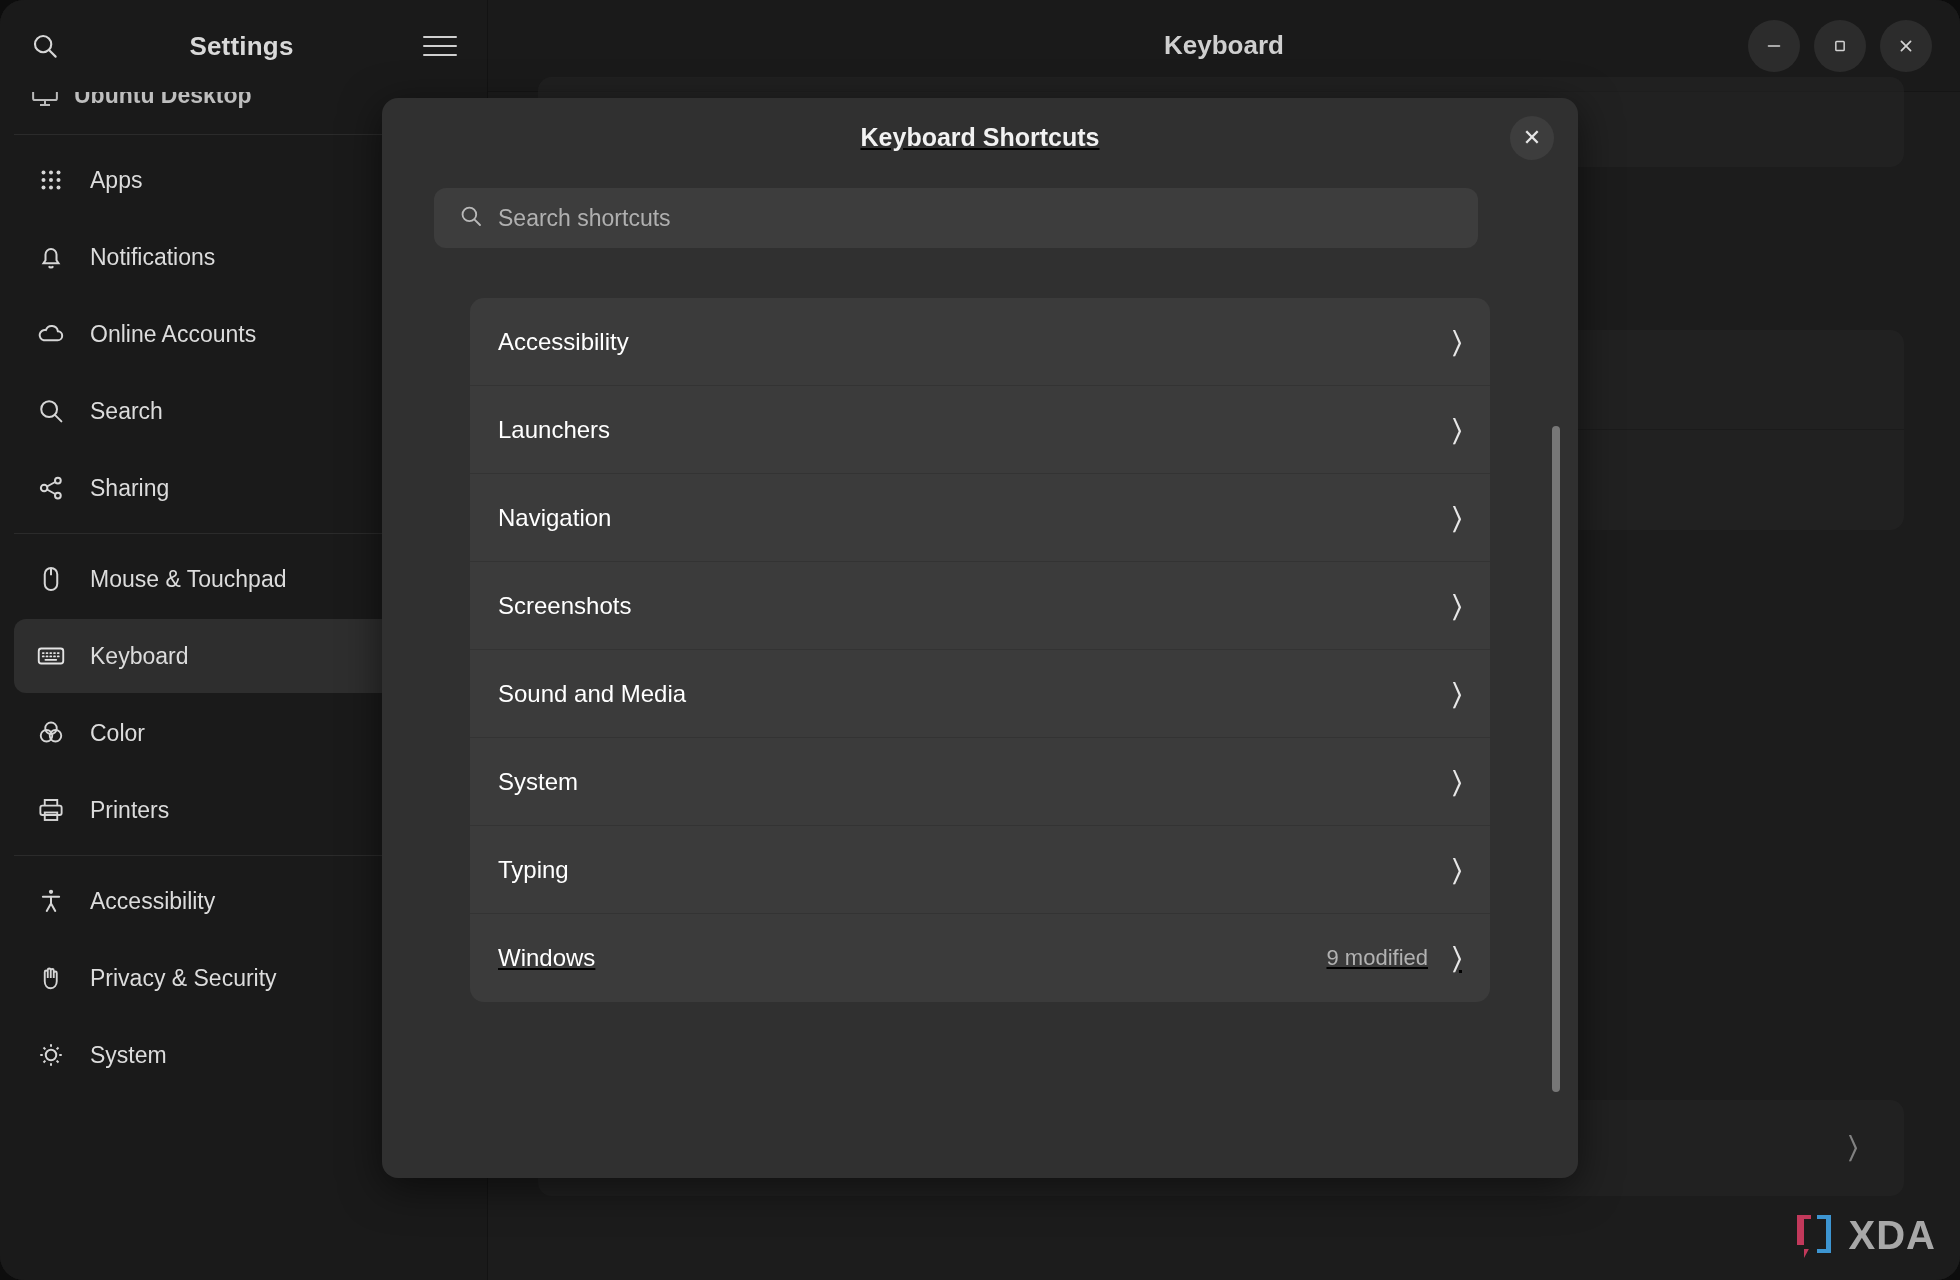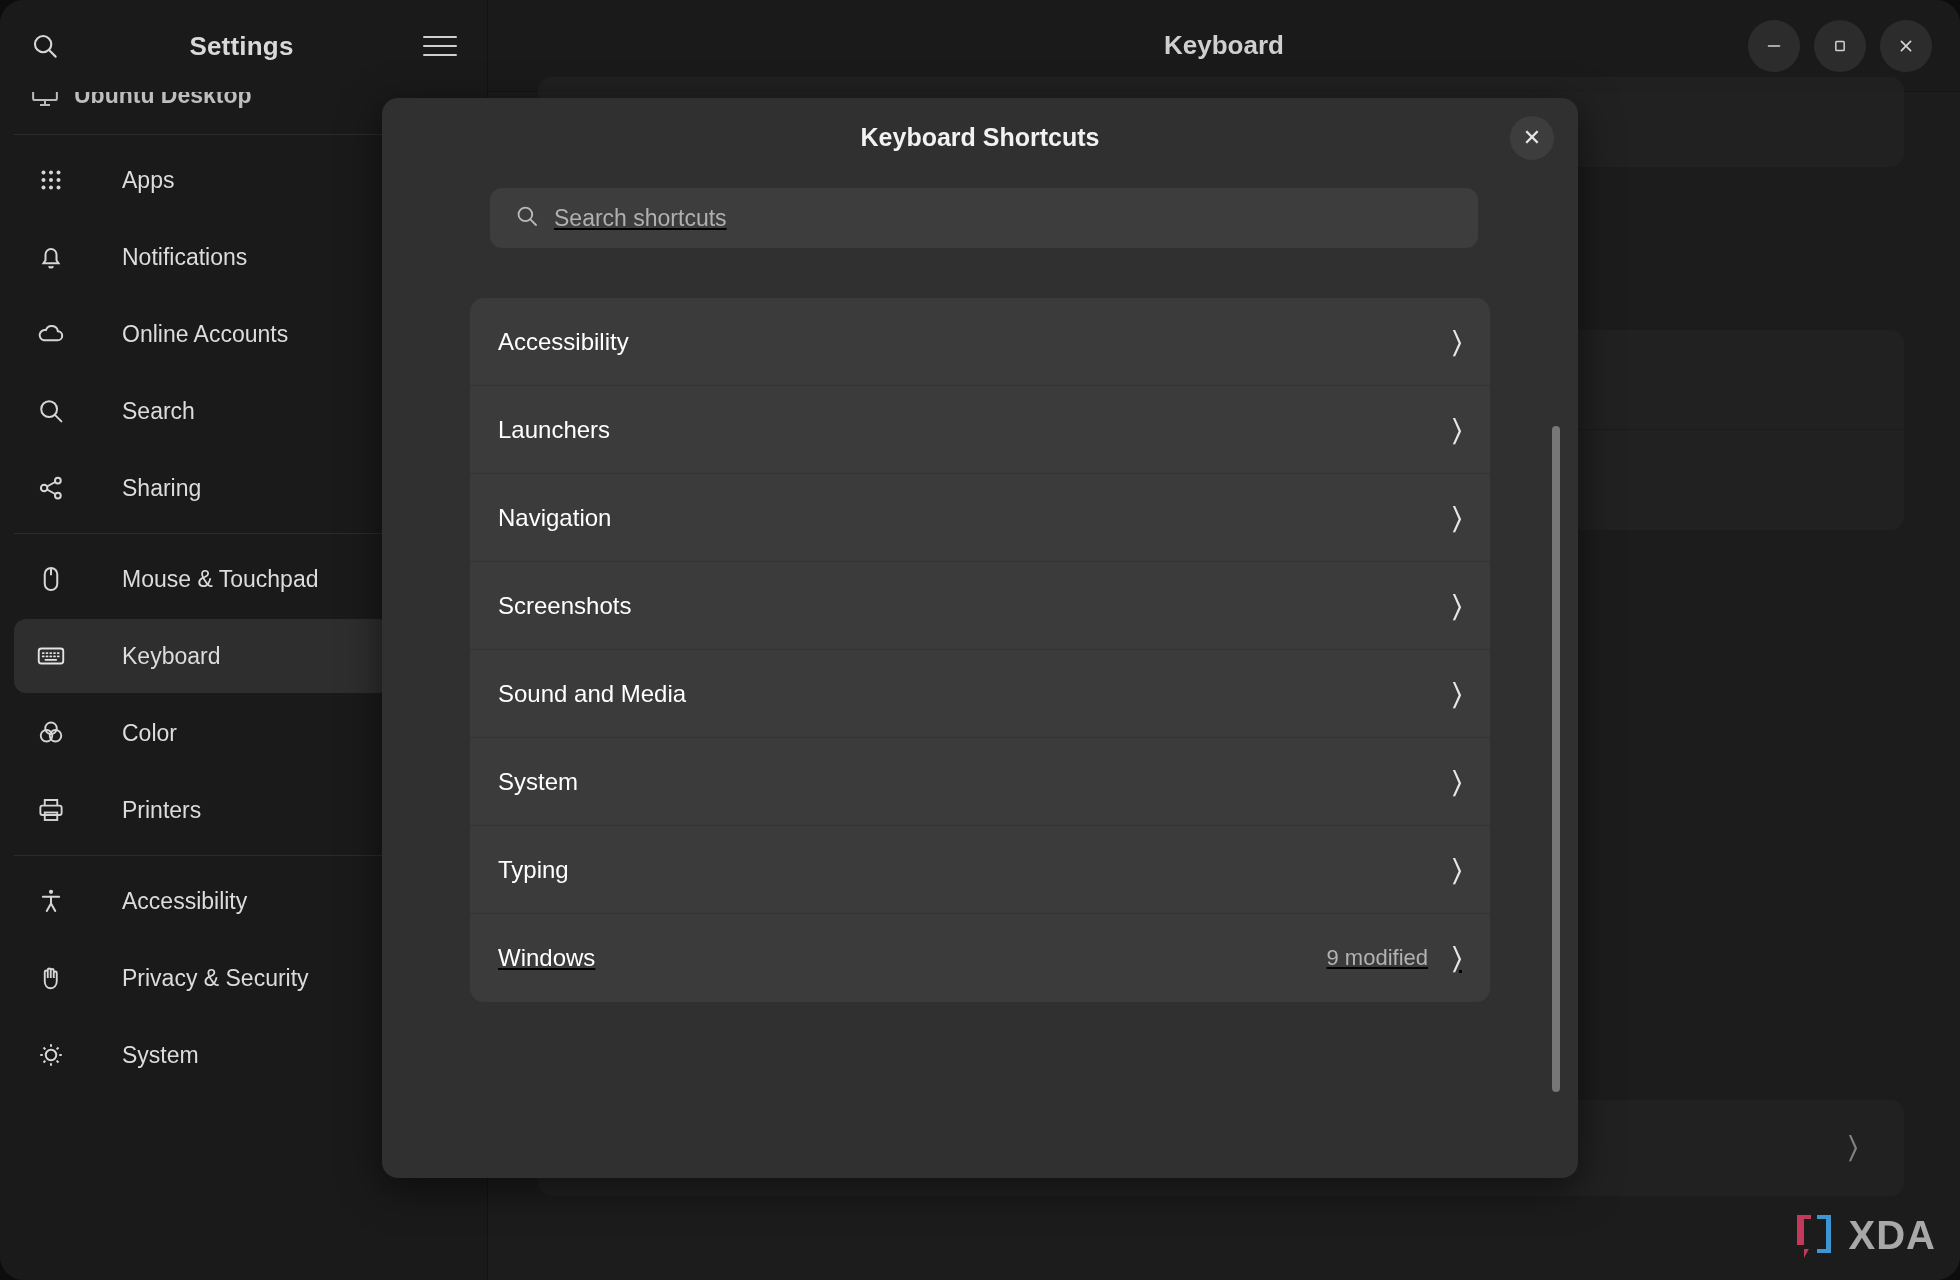--- a/index.html
+++ b/index.html
@@ -50,21 +50,21 @@
   .sb-partial .lb { font-size: 23px; color:#d0d0d0; position:relative; top:-14px; }
   .sb-sep { height:1px; background:#2b2b2b; margin: 8px 14px 8px 14px; }
 
   .sb-item {
     height: 74px; margin: 3px 14px; border-radius: 12px;
     display: flex; align-items: center; padding-left: 18px; gap: 20px;
     cursor: default;
   }
   .sb-item.active { background: #2e2e2e; }
   .sb-item .icon { width: 38px; height: 38px; display:flex; align-items:center; justify-content:center; flex:0 0 auto;}
-  .sb-item .label { font-size: 23px; color: #dcdcdc; white-space: nowrap; margin-left: 32px; }
+  .sb-item .label { font-size: 23px; color: #dcdcdc; white-space: nowrap; }
 
   
   .main-header {
     position: absolute; left: 488px; top: 0; right: 0; height: 92px;
     display: flex; align-items: center; justify-content: center;
     background: #1a1a1a;
     border-bottom: 1px solid #151515;
   }
   .main-title { font-size: 26px; font-weight: bold; color: #cfcfcf; }
   .winbtns { position: absolute; right: 28px; top: 0; height: 92px; display:flex; align-items:center; gap: 14px; }
@@ -89,29 +89,29 @@
 
   
   .dialog {
     position: absolute;
     left: 382px; top: 98px; width: 1196px; height: 1080px;
     background: #303030;
     border-radius: 16px;
     box-shadow: 0 10px 40px rgba(0,0,0,.55);
     overflow: hidden;
   }
-  .dlg-header { height: 78px; position: relative; display:flex; align-items:center; justify-content:center; }
+  .dlg-header { height: 78px; position: relative; display:flex; align-items:center; justify-content:center;text-decoration:underline; }
   .dlg-title { font-size: 25px; font-weight: bold; color: #f2f2f2; }
   .dlg-close {
     position: absolute; right: 24px; top: 18px;
     width: 44px; height: 44px; border-radius: 50%;
     background: #3d3d3d; color: #e7e7e7;
     display:flex; align-items:center; justify-content:center; font-size: 22px;
   }
-  .dlg-searchwrap { padding: 12px 100px 0 108px; text-decoration: underline; }
+  .dlg-searchwrap { padding: 12px 100px 0 52px; }
   .dlg-search {
     height: 60px; background: #3d3d3d; border-radius: 12px;
     display:flex; align-items:center; gap: 14px; padding: 0 24px;
   }
   .dlg-search .ph { font-size: 23px; color: #b0b0b0; }
 
   .dlg-listwrap {
     position: absolute; left: 0; right: 0; top: 200px; bottom: 0;
     padding: 0 88px 0 88px;
   }

